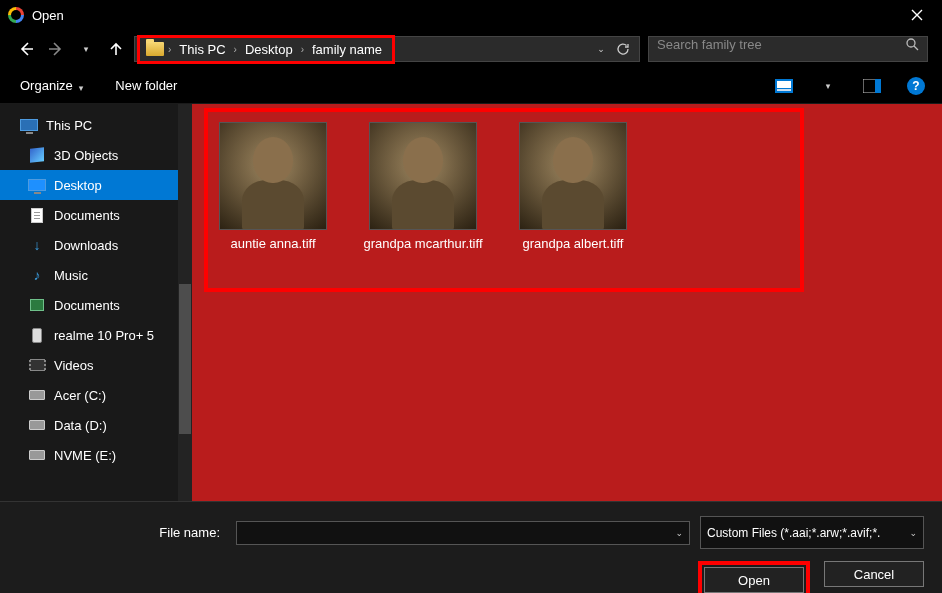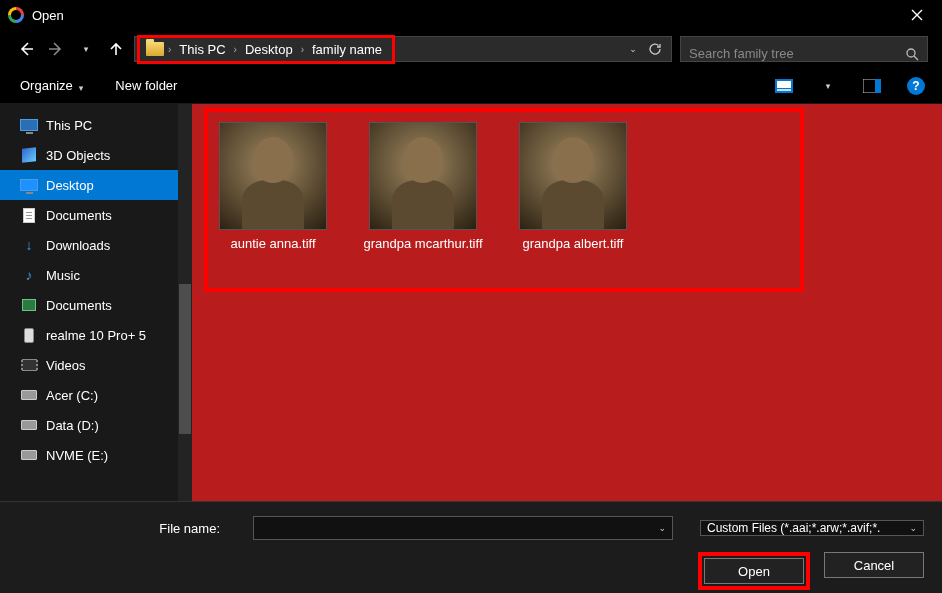--- a/index.html
+++ b/index.html
@@ -17,60 +17,60 @@
 .navrow { height: 38px; display:flex; align-items:center; padding: 0 14px; gap:6px;}
 .navbtn { width:24px; height:24px; display:flex; align-items:center; justify-content:center; color:#999; cursor:pointer;}
 .navbtn.enabled{color:#fff;}
 .addrwrap { flex:1; display:flex; align-items:center; gap:8px; }
 .address { height:26px; background:#2b2b2b; border:1px solid #444; display:flex; align-items:center; padding:0 6px; gap:4px; flex:1;}
 .addrhl { border:3px solid #ff0000; padding:2px 6px; display:flex; align-items:center; gap:4px; margin-left:-4px;}
 .crumb { padding:2px 4px; cursor:pointer; white-space:nowrap;}
 .crumbsep{color:#aaa;font-size:10px;}
 .addrright{margin-left:auto;display:flex;gap:2px;}
 .addricon{width:20px;height:20px;display:flex;align-items:center;justify-content:center;color:#aaa;cursor:pointer;}
-.searchbox{width:248px;height:26px;background:#2b2b2b;border:1px solid #444;display:flex;align-items:flex-end;padding:0 8px;color:#888;}
+.searchbox{width:280px;height:26px;background:#2b2b2b;border:1px solid #444;display:flex;align-items:flex-start;padding:0 8px;color:#888;}
 .searchbox .ph{flex:1;font-size:13px;}
 
 
 .toolrow{height:36px;display:flex;align-items:center;padding:0 14px;gap:20px;border-bottom:1px solid #1a1a1a;}
 .toolbtn{display:flex;align-items:flex-end;gap:6px;cursor:pointer;padding:4px 6px;}
 .toolrow .spacer{flex:1;}
 .tooliconbtn{width:24px;height:24px;display:flex;align-items:center;justify-content:center;cursor:pointer;}
 .helpicon{width:18px;height:18px;border-radius:50%;background:#0078d4;display:flex;align-items:center;justify-content:center;font-size:12px;font-weight:bold;}
 
 
 .bodysplit{display:flex;height:calc(593px - 30px - 38px - 36px - 92px);}
 
 
 .sidebar{width:192px;background:#191919;overflow:hidden;position:relative;}
 .treelist{padding:6px 0;}
 .treeitem{display:flex;align-items:center;height:30px;padding-left:20px;gap:8px;cursor:pointer;white-space:nowrap;overflow:hidden;}
-.treeitem.indent{padding-left:20px;}
+.treeitem.indent{padding-left:28px;}
 .treeitem.selected{background:#0078d4;}
 .treeitem .ticon{width:18px;height:16px;display:flex;align-items:center;justify-content:center;font-size:14px;}
 .sbscroll{position:absolute;right:0;top:0;bottom:0;width:14px;background:#232323;}
 .sbthumb{position:absolute;right:1px;width:12px;background:#4d4d4d;}
 
 
 .main{flex:1;background:#b91c1c;position:relative;overflow:hidden;}
 .itemshl{position:absolute;left:12px;top:4px;width:600px;height:184px;border:4px solid #ff0000;}
 .filegrid{position:absolute;left:18px;top:18px;display:flex;gap:24px;}
 .fileitem{width:126px;display:flex;flex-direction:column;align-items:center;gap:6px;cursor:pointer;}
 .thumb{width:108px;height:108px;background:linear-gradient(135deg,#6b5a3e,#3a2f1e);border:1px solid #555;position:relative;overflow:hidden;}
 .thumb::before{content:"";position:absolute;inset:0;background:radial-gradient(circle at 50% 40%, rgba(210,180,130,.6), rgba(40,30,15,.9));}
 .thumb .face{position:absolute;left:50%;top:35%;transform:translate(-50%,-50%);width:40px;height:46px;background:#8a6f4c;border-radius:50% 50% 48% 48%;}
 .thumb .body{position:absolute;left:50%;top:78%;transform:translate(-50%,-50%);width:62px;height:52px;background:#5b4a30;border-radius:40% 40% 10% 10%;}
 .fname{font-size:13px;text-align:center;line-height:1.25;}
 
 
 .footer{height:92px;background:#1c1c1c;border-top:1px solid #333;padding:14px 18px 12px 18px;display:flex;flex-direction:column;gap:12px;}
-.fnrow{display:flex;align-items:center;gap:27px;}
+.fnrow{display:flex;align-items:center;gap:10px;}
 .fnlabel{width:208px;text-align:right;padding-right:6px;font-size:13px;}
 .fninput{flex:1;height:24px;background:#111;border:1px solid #555;padding:0 6px;color:#fff;display:flex;align-items:center;justify-content:space-between;}
-.ftype{width:224px;height:16px;background:#111;border:1px solid #555;padding:0 6px;display:flex;align-items:center;justify-content:space-between;font-size:12px;white-space:nowrap;overflow:hidden;}
+.ftype{width:224px;height:33px;background:#111;border:1px solid #555;padding:0 6px;display:flex;align-items:center;justify-content:space-between;font-size:12px;white-space:nowrap;overflow:hidden;}
 .btnrow{display:flex;justify-content:flex-end;gap:14px;}
 .dlgbtn{width:100px;height:26px;border:1px solid #777;background:#222;display:flex;align-items:center;justify-content:center;cursor:pointer;font-size:13px;}
 .openhl{border:4px solid #ff0000;padding:2px;}
 
 
 .foldericon{width:18px;height:14px;background:linear-gradient(#f7d774,#d9a92e);border-radius:1px;position:relative;}
 .foldericon::before{content:"";position:absolute;top:-3px;left:0;width:8px;height:4px;background:#f7d774;border-radius:1px 1px 0 0;}
 
 
 .pcicon{width:18px;height:12px;background:#2a6fb5;border:1px solid #4e9be0;position:relative;}

